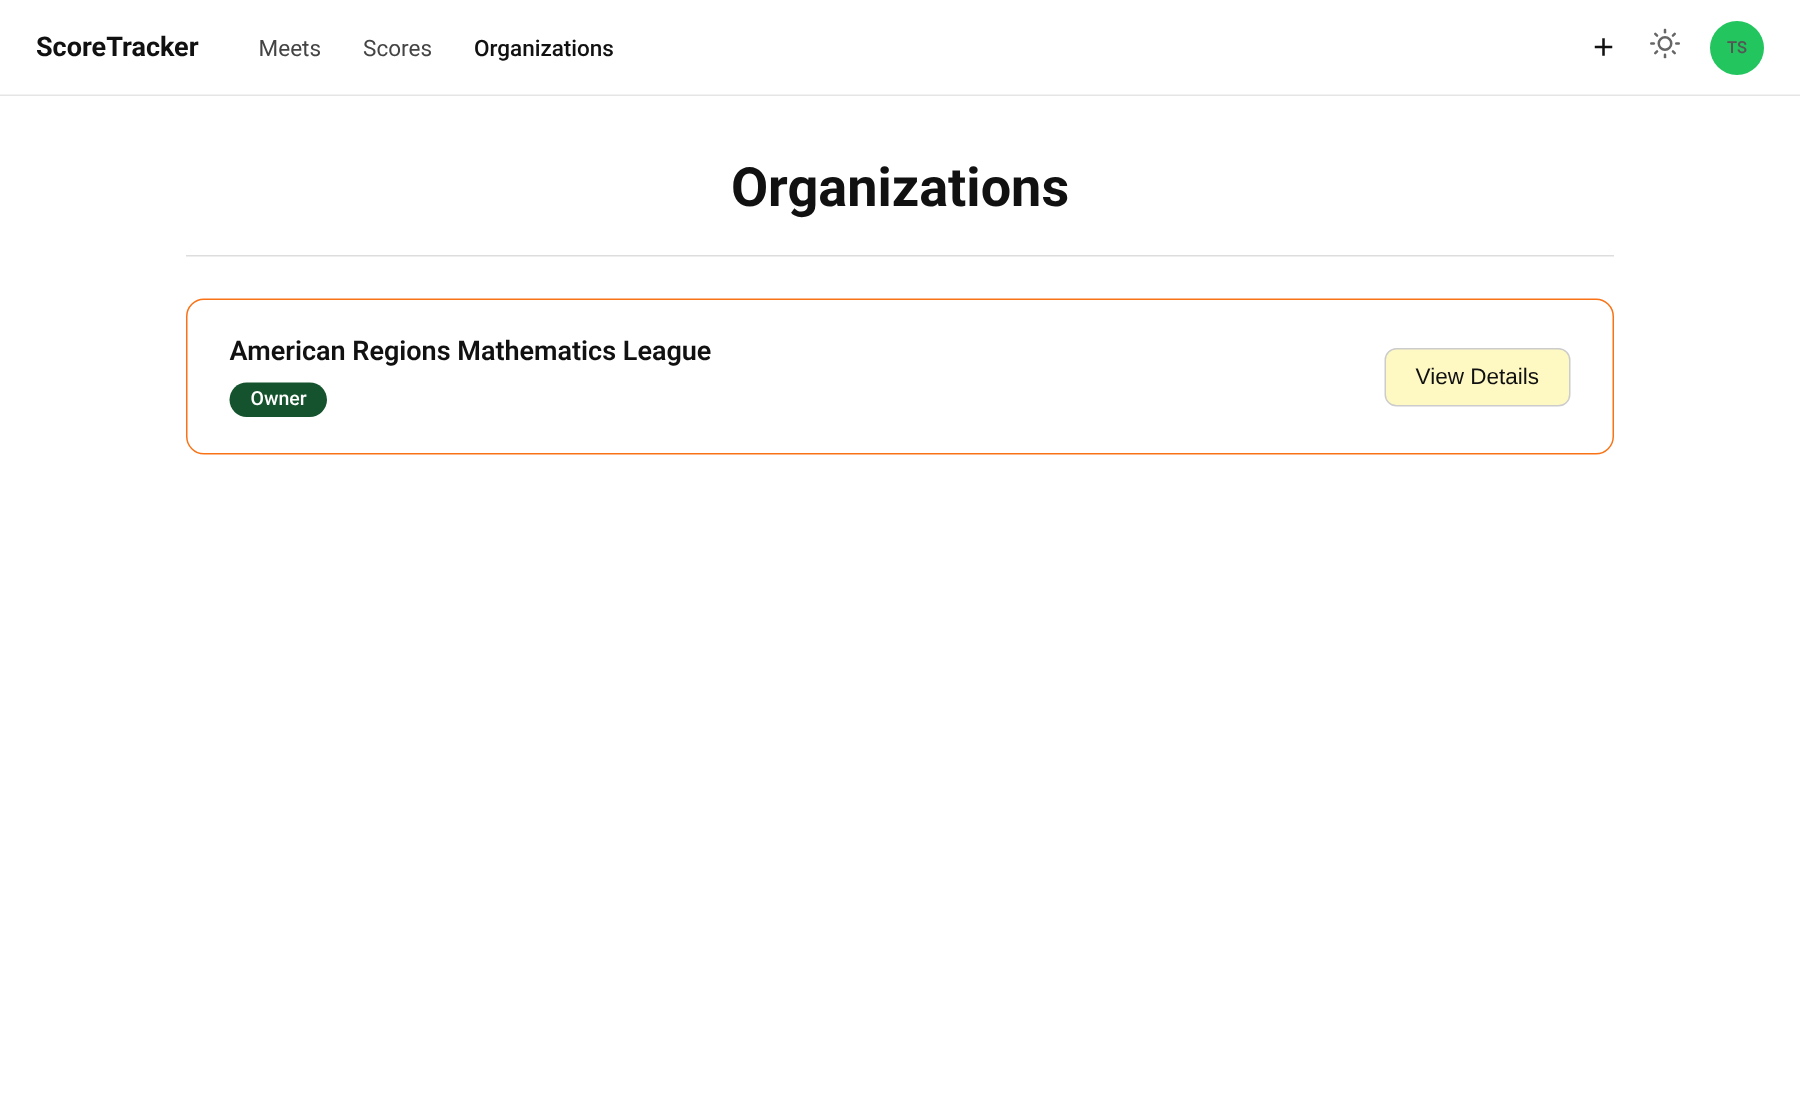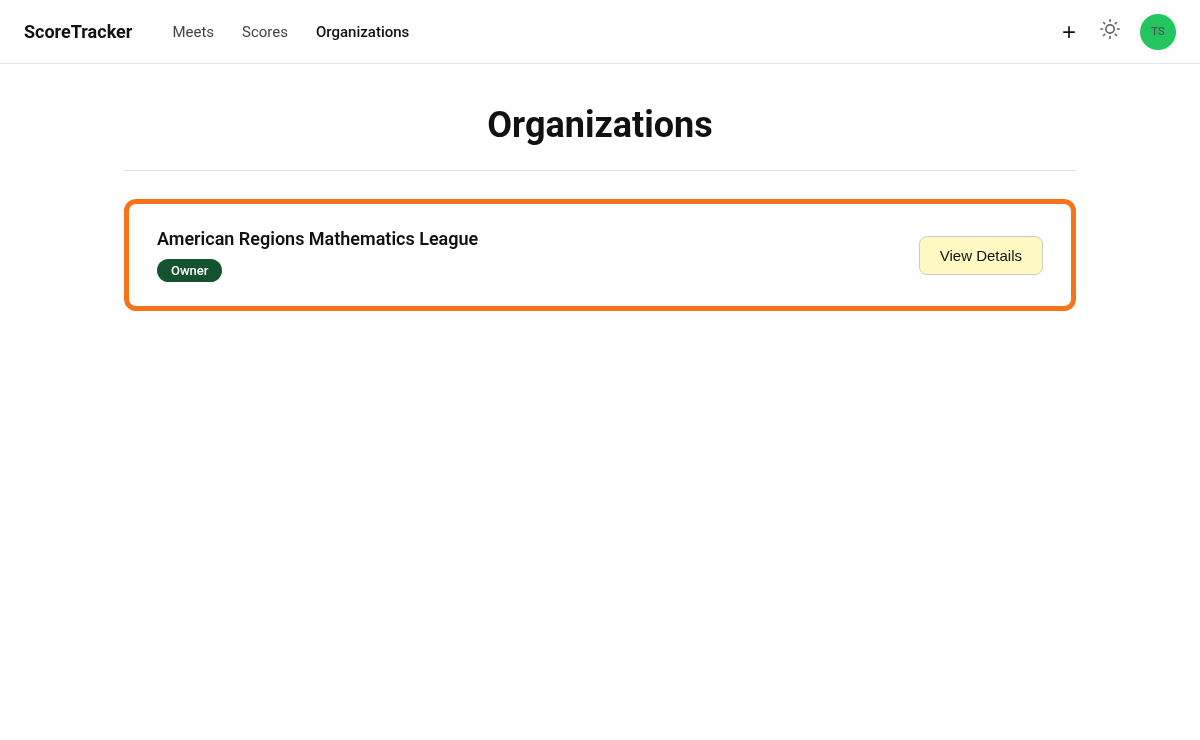--- a/index.html
+++ b/index.html
@@ -110,21 +110,21 @@
     }
 
     .divider {
       border: none;
       border-top: 1px solid #dddddd;
       margin-bottom: 28px;
     }
 
     
     .org-card {
-      border: 5px solid #f97316;
+      border: 1px solid #f97316;
       border-radius: 12px;
       padding: 24px 28px;
       display: flex;
       align-items: center;
       justify-content: space-between;
     }
 
     .org-info {
       display: flex;
       flex-direction: column;

